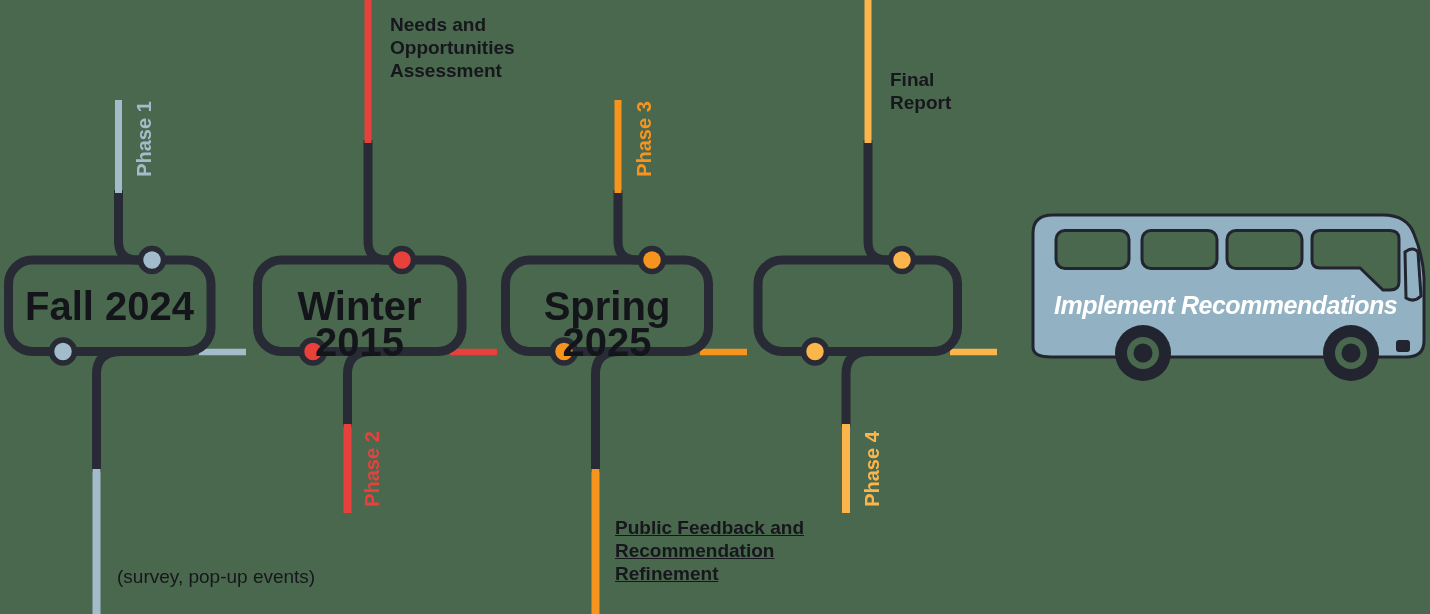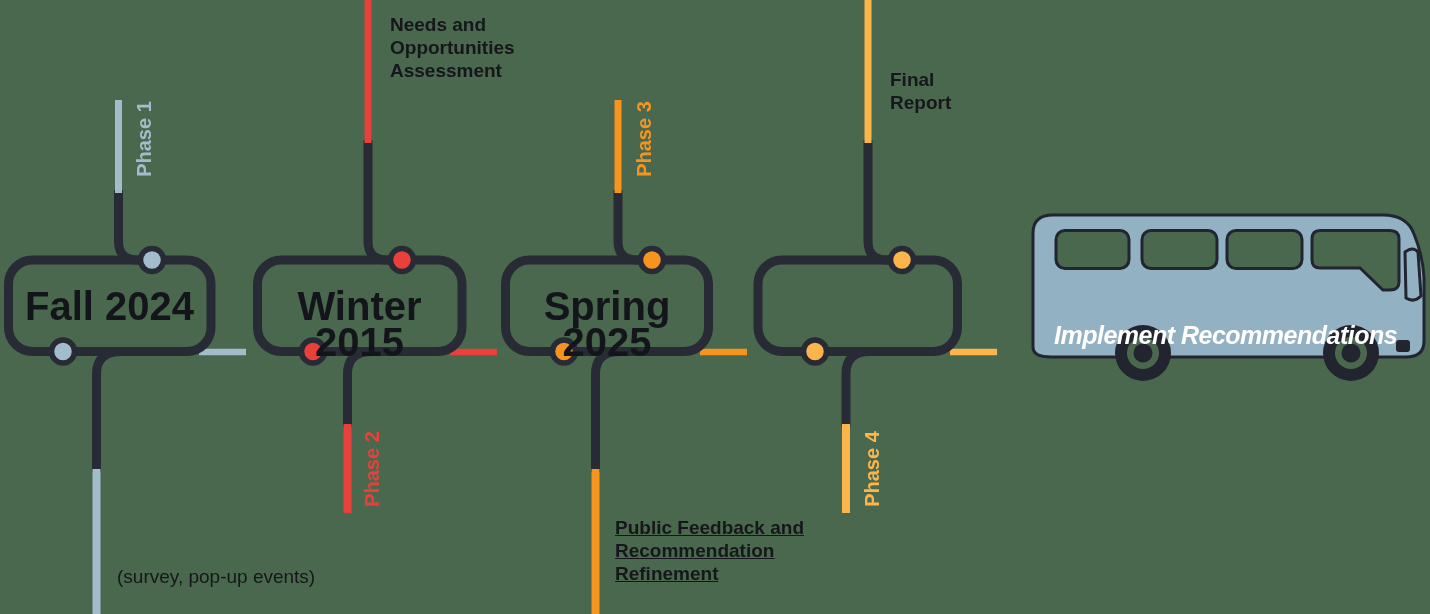--- a/index.html
+++ b/index.html
@@ -37,21 +37,20 @@
     white-space:nowrap;
   }
   .bus-label{
     position:absolute;
     left:1054px;top:291px;width:330px;
     text-align:center;
     color:#ffffff;
     font-size:25px;font-weight:bold;font-style:italic;
     letter-spacing:-0.5px;
     white-space:nowrap;
-    margin-top:30px;
   }
 </style>
 </head>
 <body>
 
 <div class="stage">
 
   <svg width="1430" height="614" viewBox="0 0 1430 614">
 
     <g fill="none" stroke-width="6.5">

